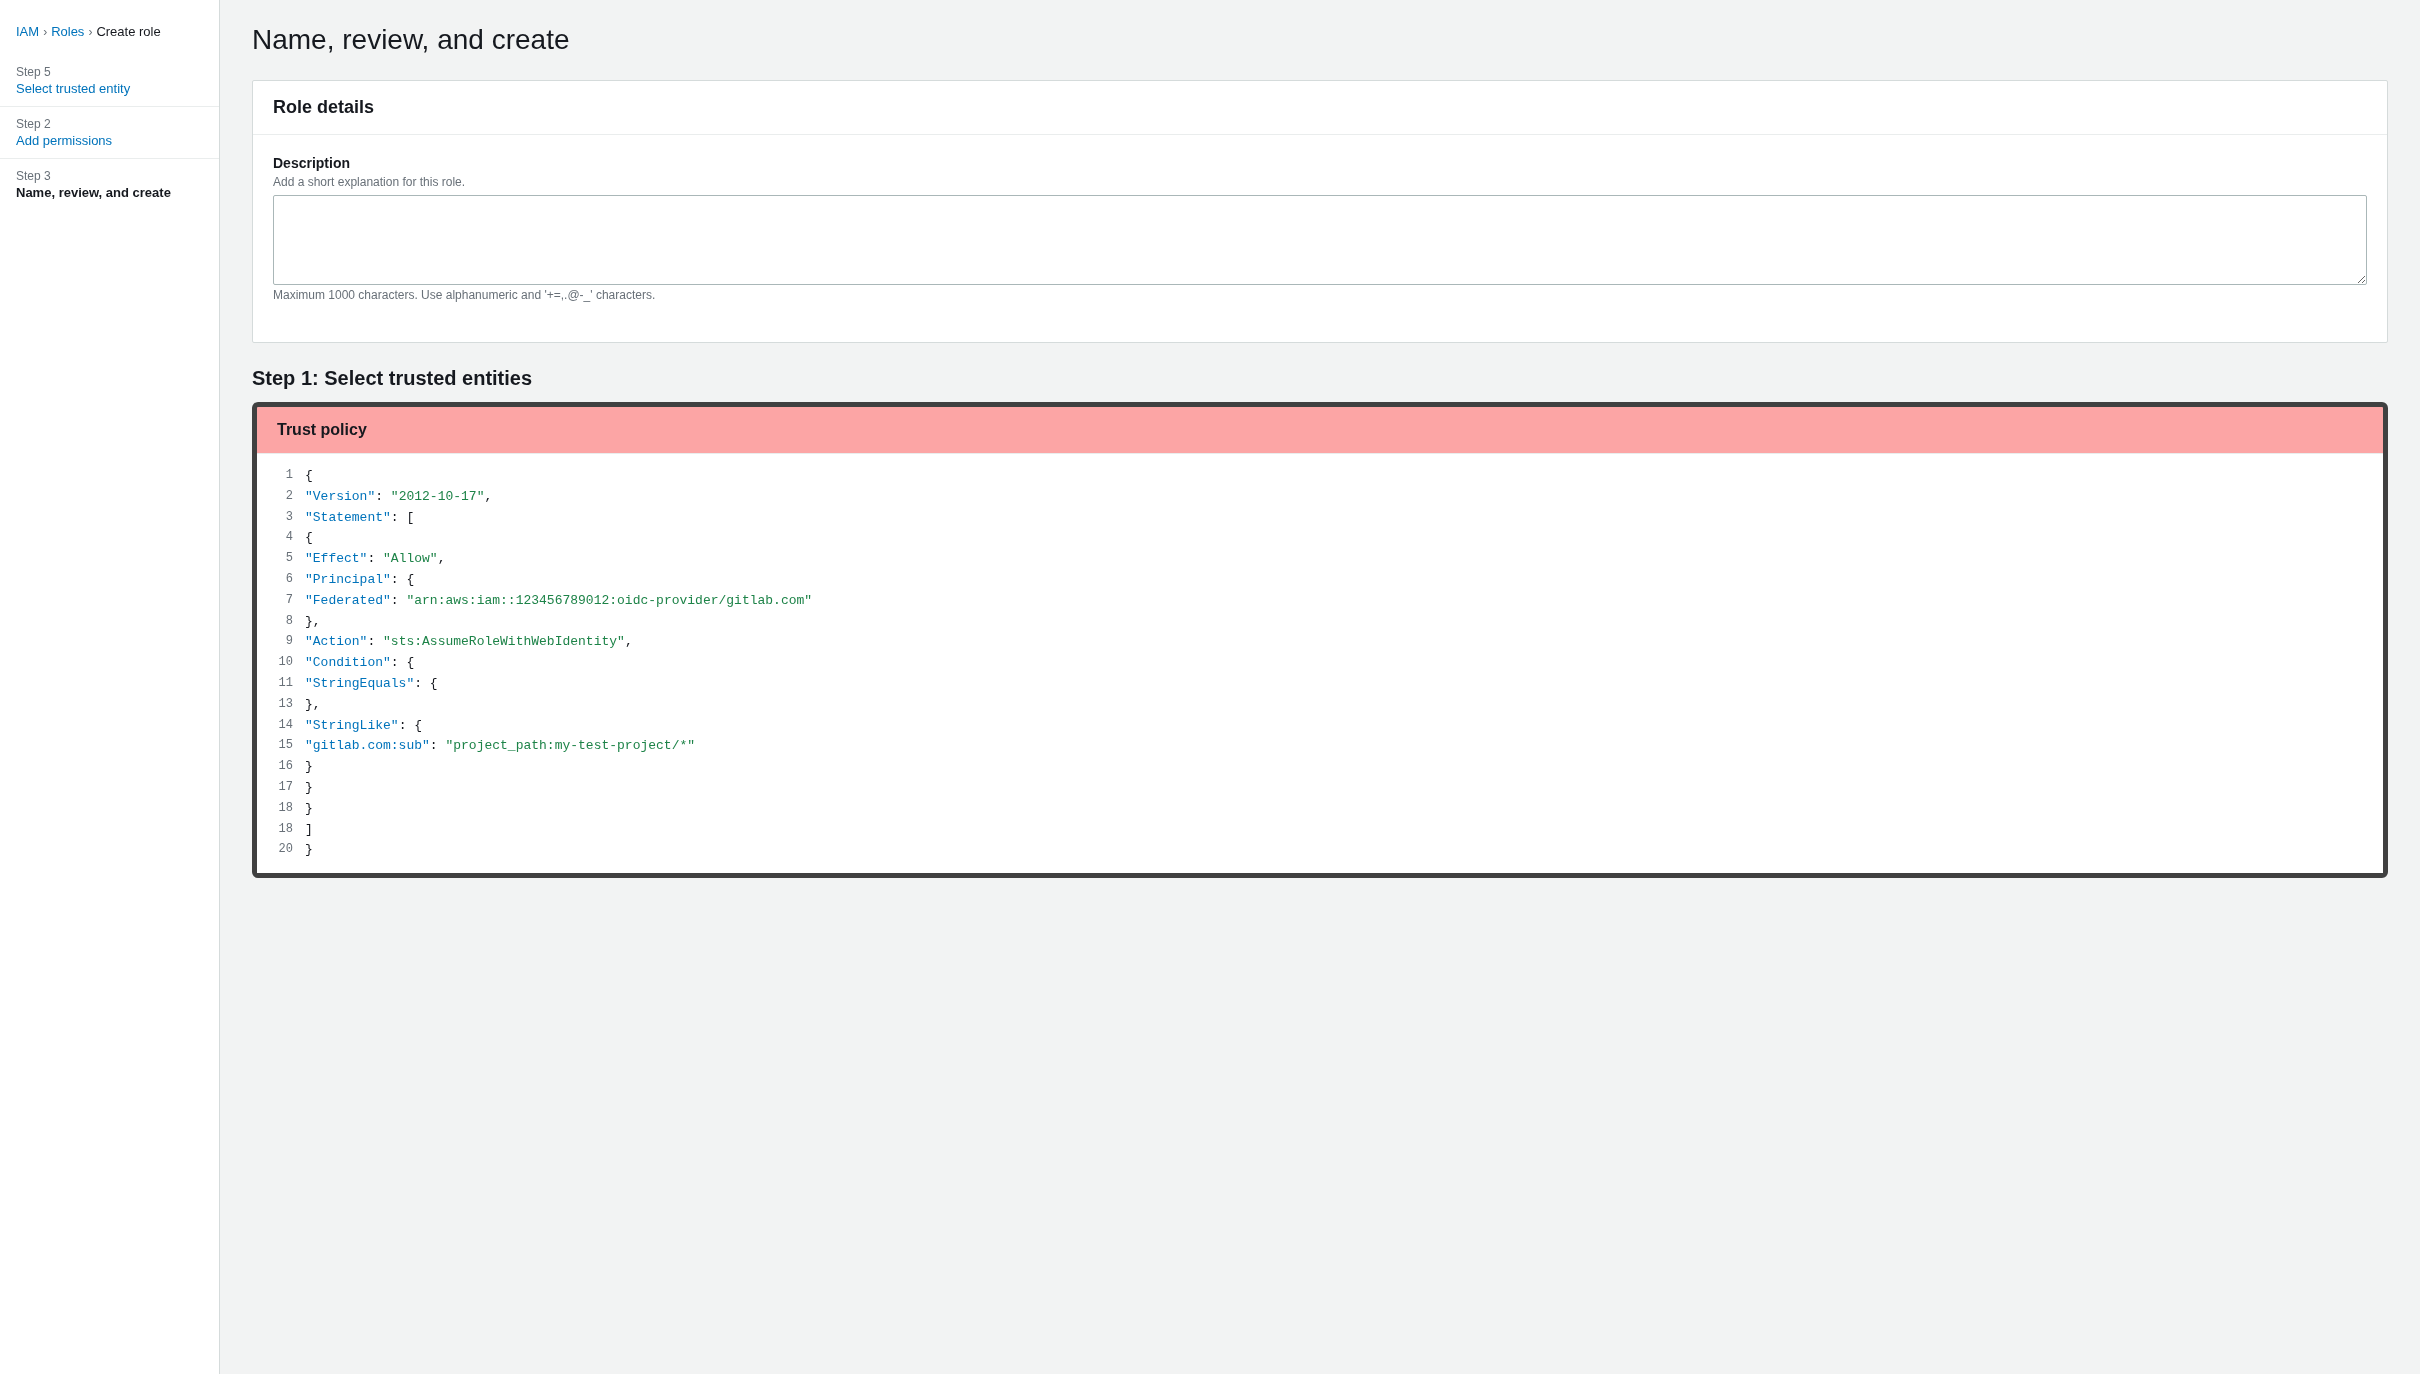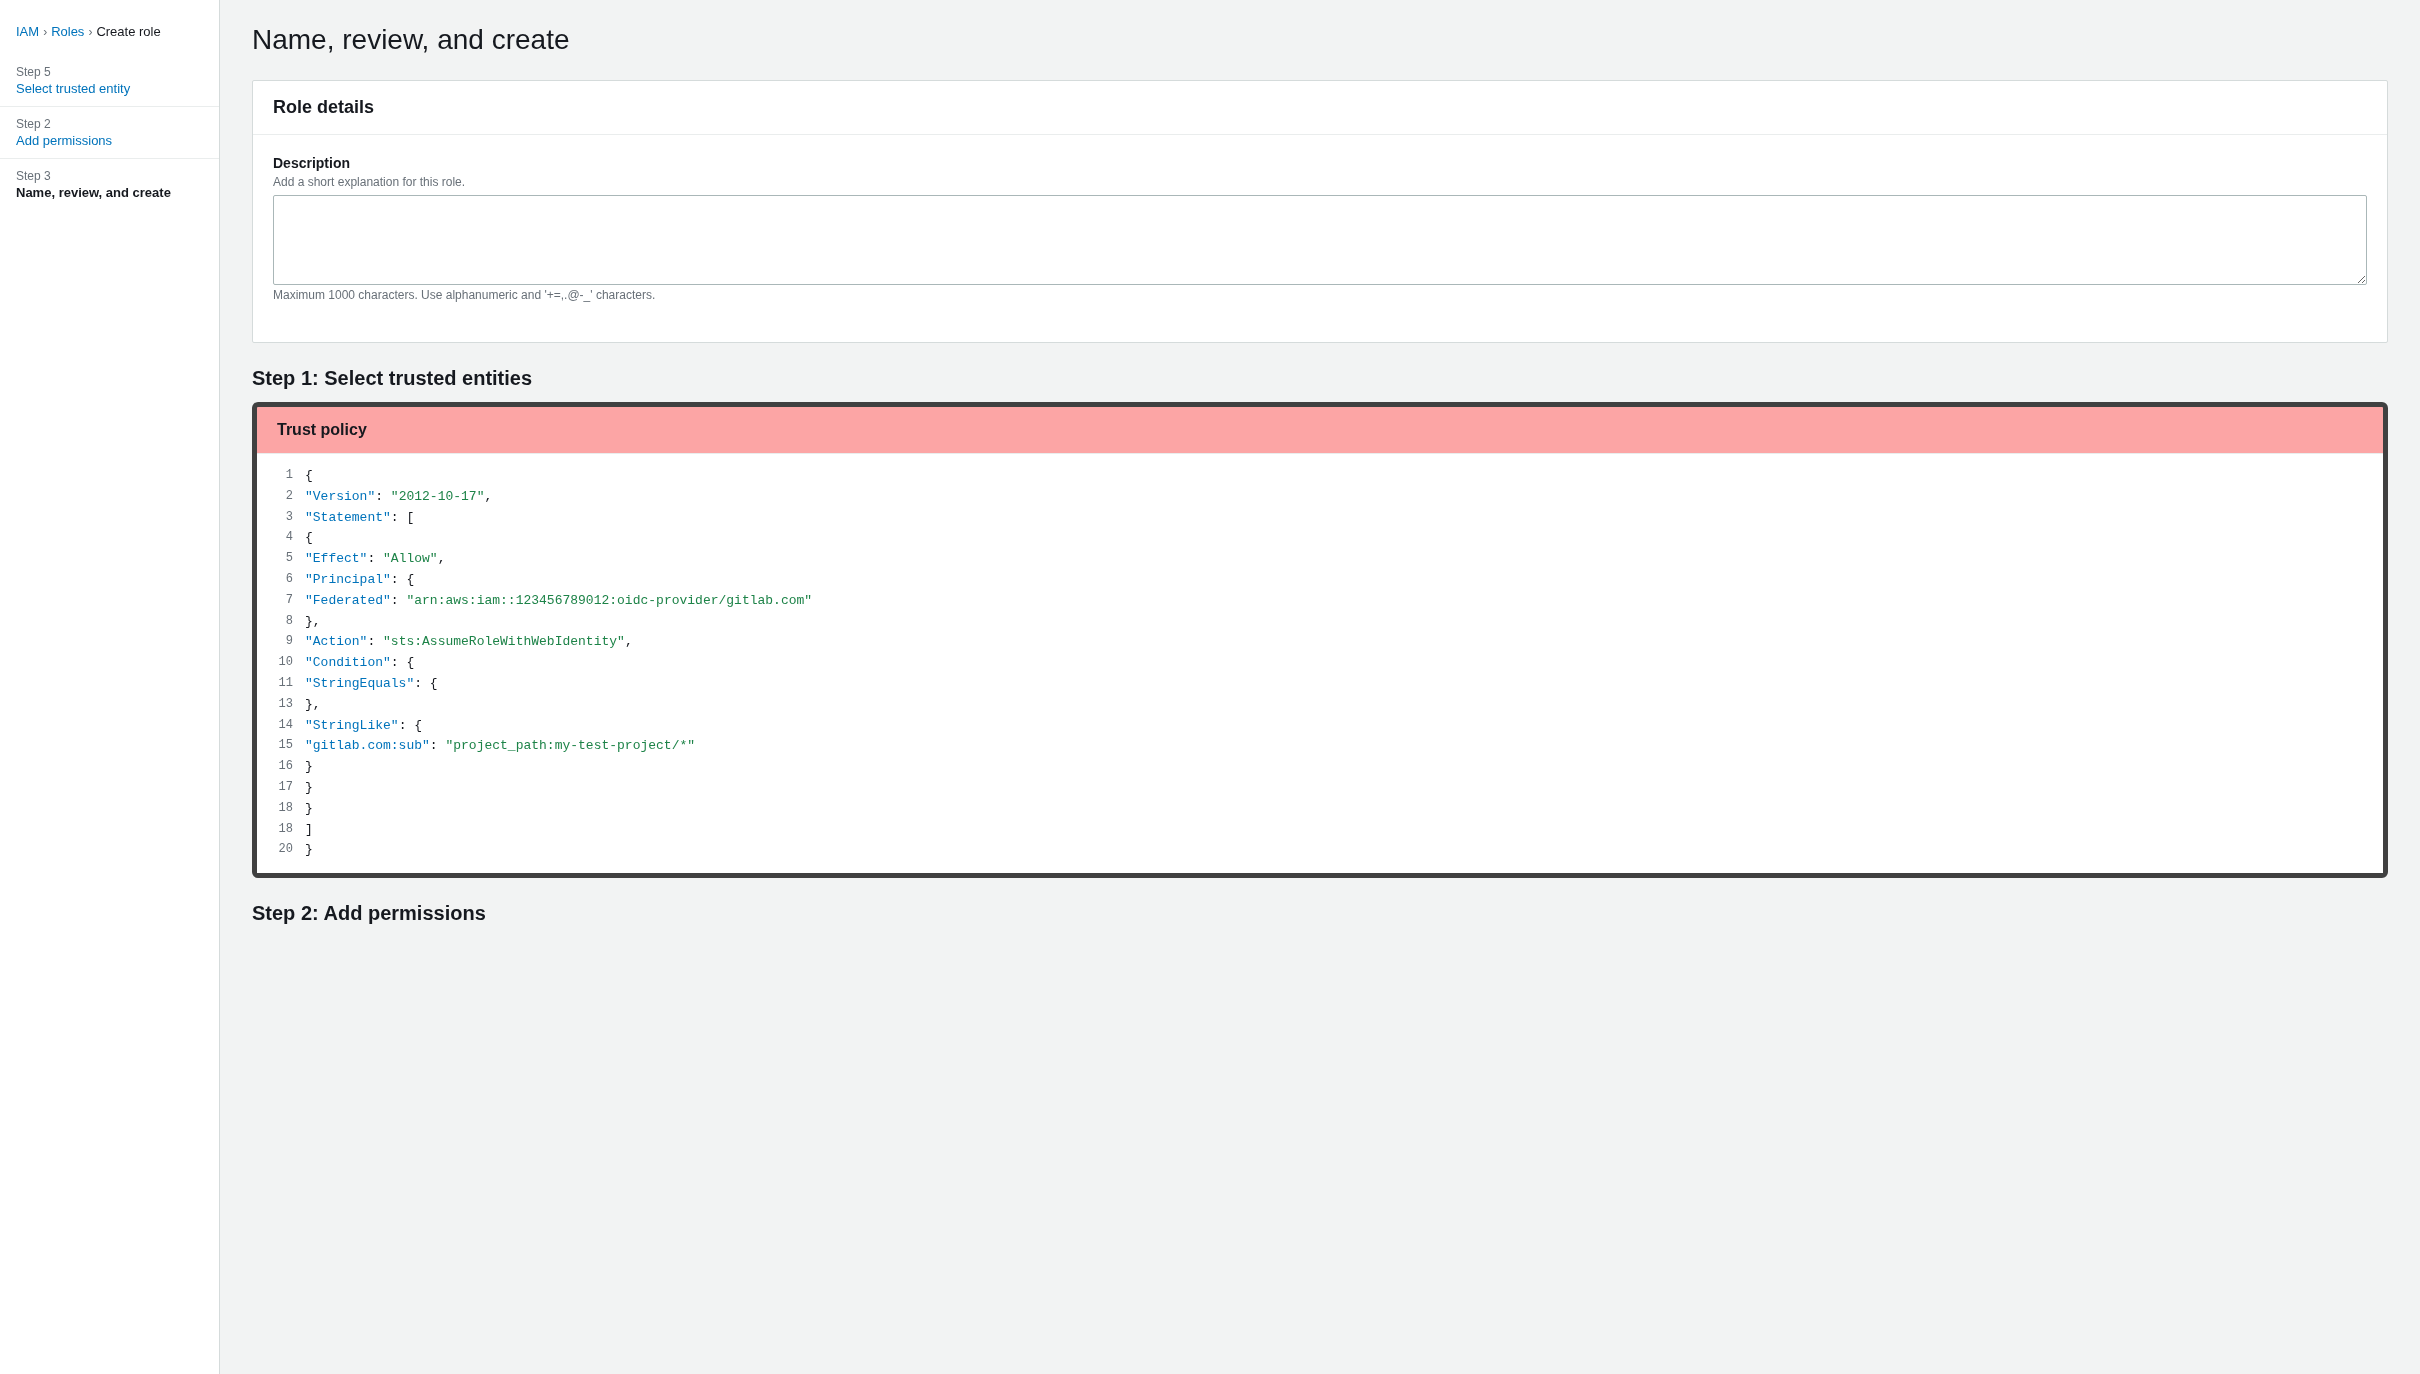--- a/index.html
+++ b/index.html
@@ -304,15 +304,14 @@
           <span class="line-num">18</span>
           <span class="line-content"><span>    </span><span class="json-punct">]</span></span>
         </div>
         <div class="code-line">
           <span class="line-num">20</span>
           <span class="line-content"><span class="json-punct">}</span></span>
         </div>
       </div>
   </div>
 
-  <h2 class="section-title">Step 2: Add permissions</h2>
 
 </div>
 
 </body></html>

